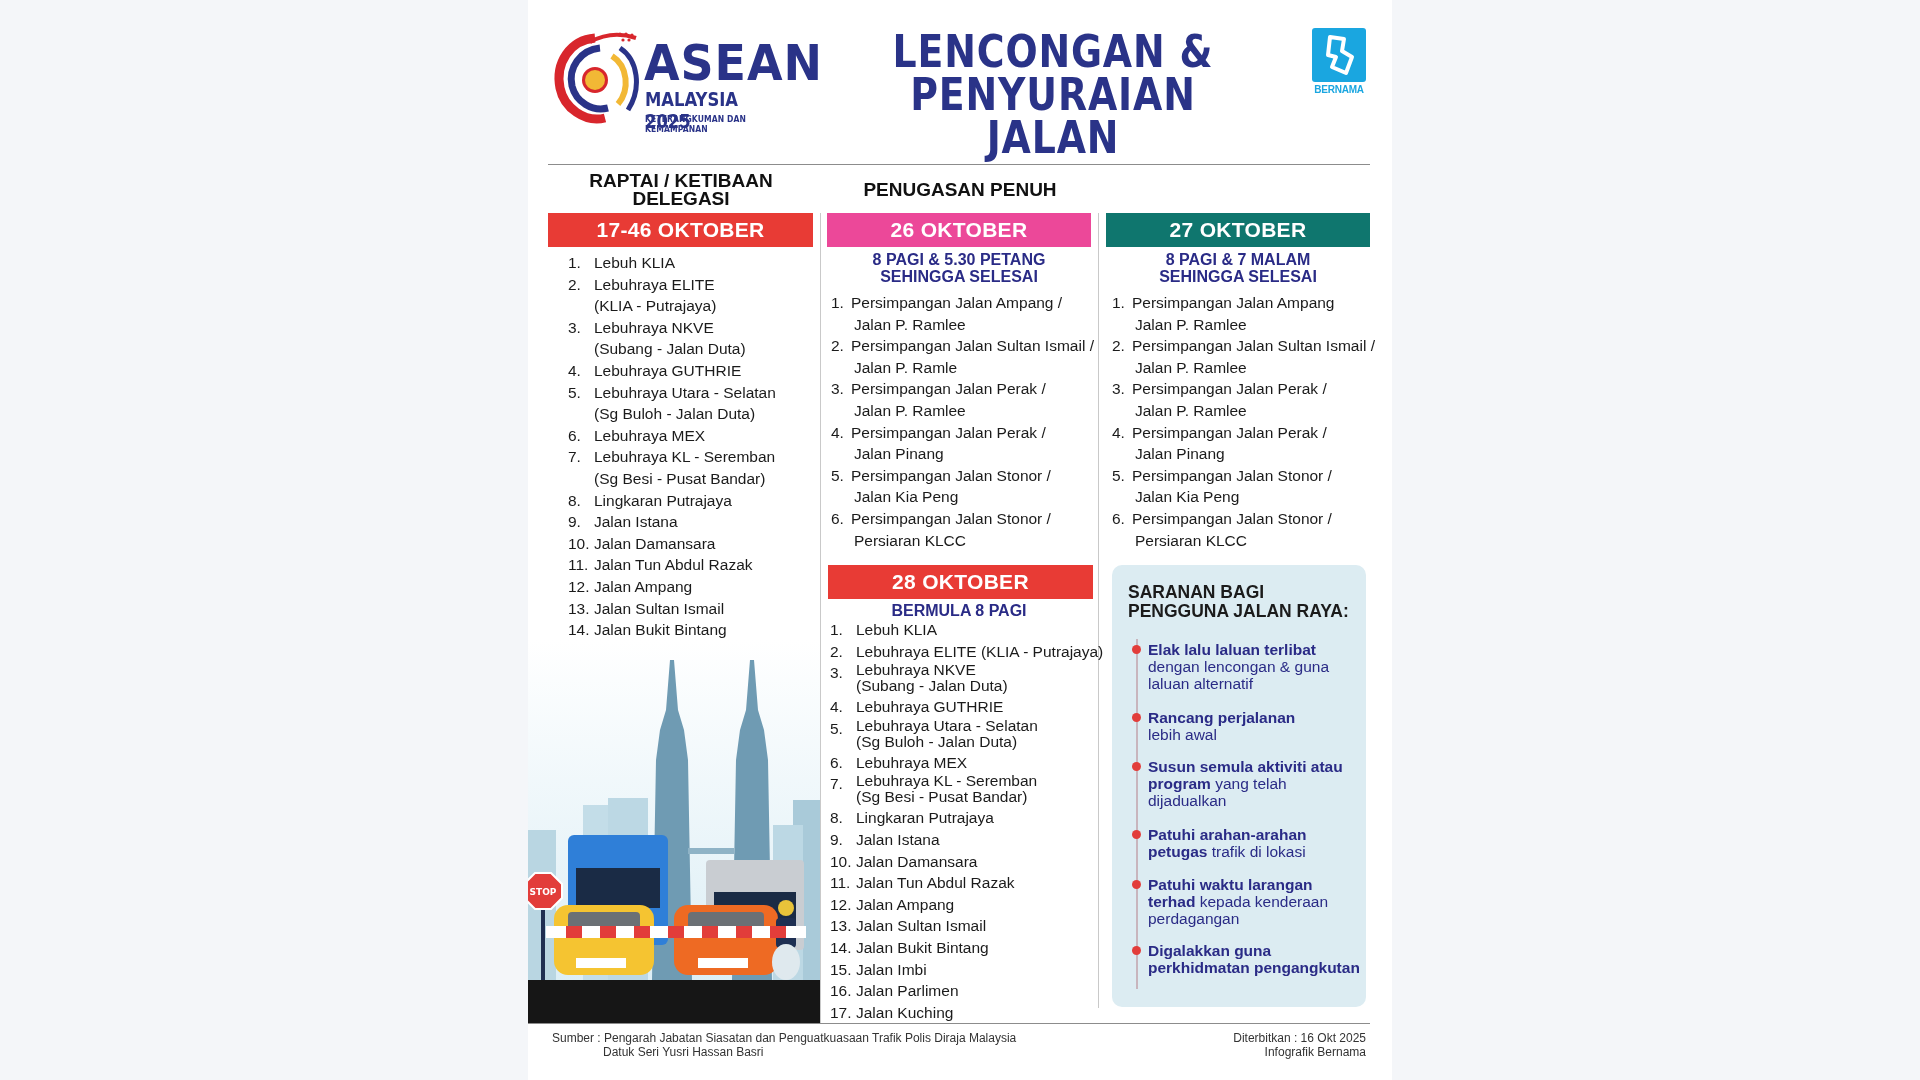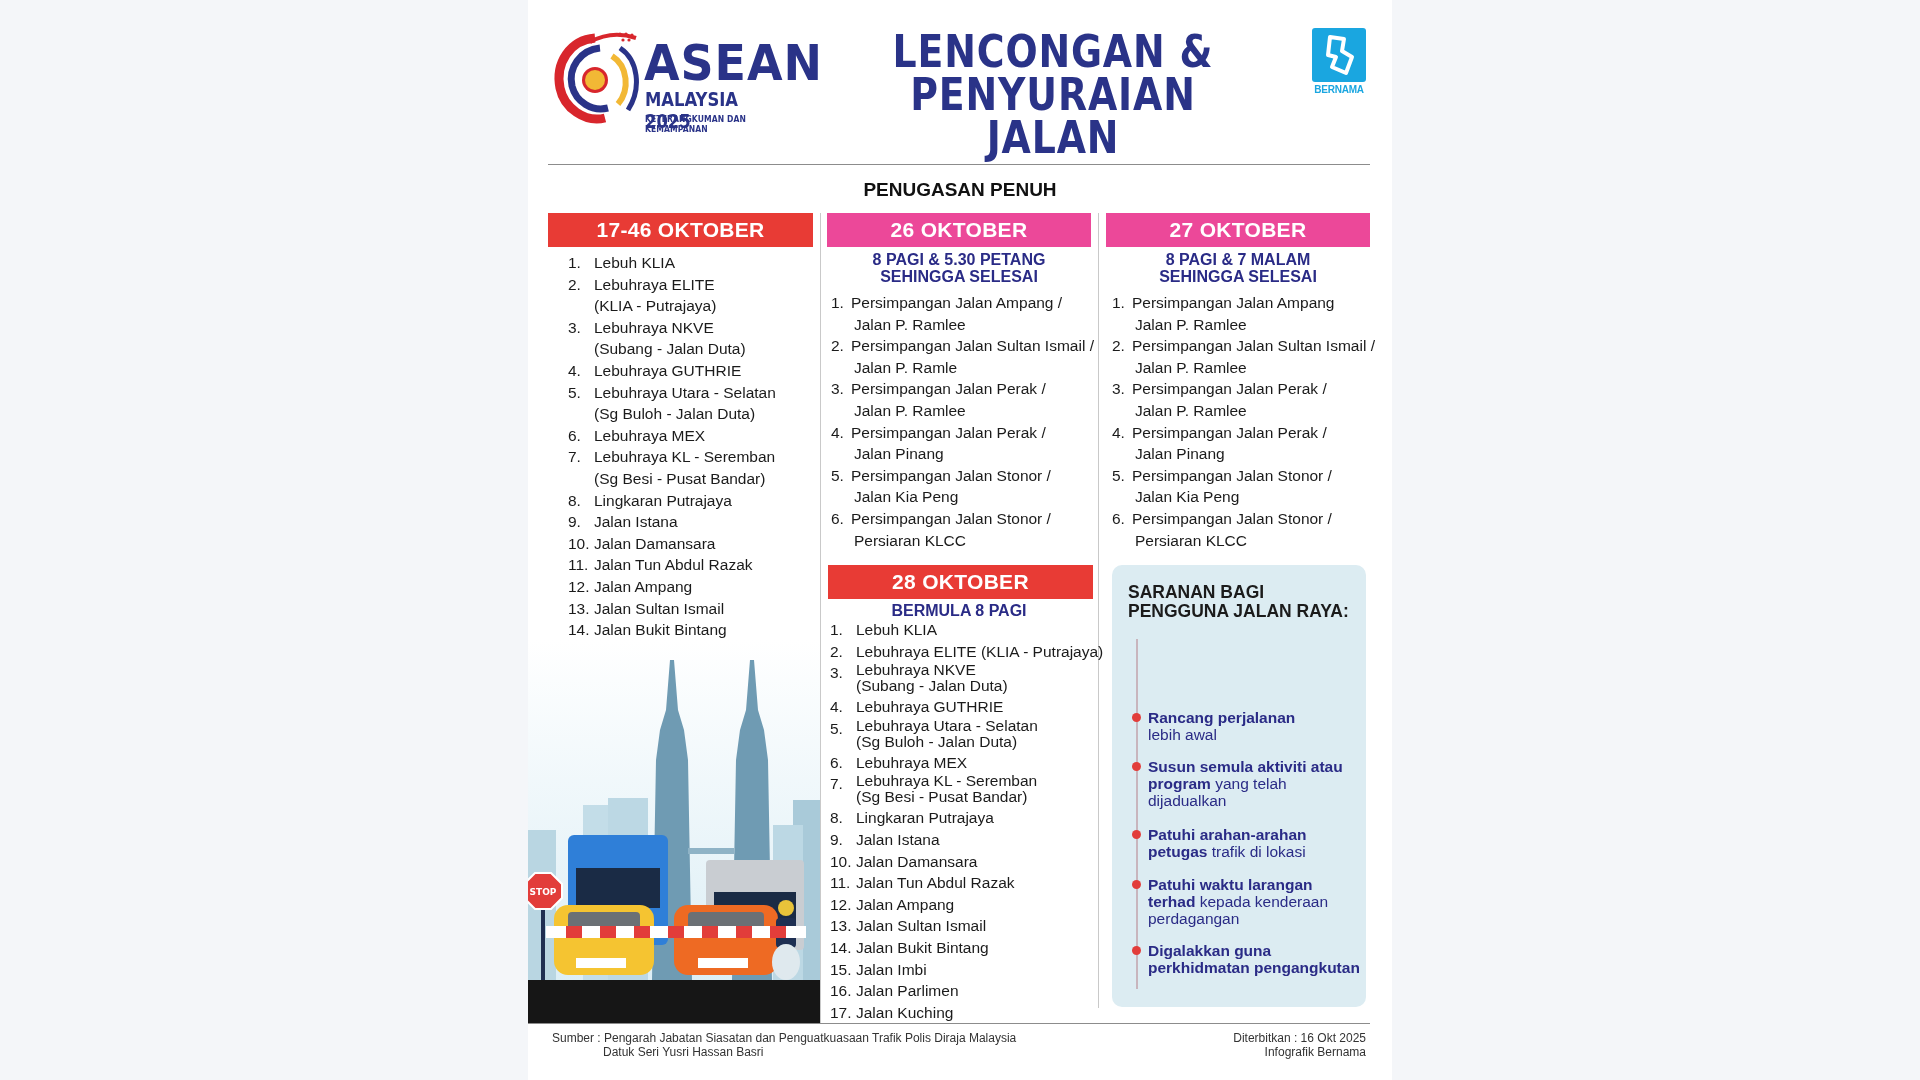--- a/index.html
+++ b/index.html
@@ -183,20 +183,24 @@
     <div class="bernama-box">
       <svg width="34" height="44" viewBox="0 0 34 44">
         <path d="M8 4 L22 6 L20 18 L30 24 L24 40 L10 34 L14 24 L6 22 Z" fill="none" stroke="#ffffff" stroke-width="4" stroke-linejoin="round"></path>
       </svg>
     </div>
     <div class="bernama-text">BERNAMA</div>
   </div>
 
   <div class="header-rule"></div>
 
+  <div class="sec-heading" style="left:20px; top:172px; width:266px;">
+    <div>RAPTAI / KETIBAAN</div>
+    <div>DELEGASI</div>
+  </div>
   <div class="sec-heading" style="left:299px; top:181px; width:266px;">PENUGASAN PENUH</div>
 
   <div class="col-sep" style="left:292px; top:213px; height:810px;"></div>
   <div class="col-sep" style="left:570px; top:213px; height:795px;"></div>
 
   <div class="date-bar" style="left:20px; top:213px; width:265px; background:#e83b35;">17-46 OKTOBER</div>
 
   <ol class="routes left-list">
     <li>
         <span class="num">1.</span>
@@ -432,21 +436,21 @@
     <li>
         <span class="num">16.</span>
         <span class="txt"><span>Jalan Parlimen</span></span>
       </li>
     <li>
         <span class="num">17.</span>
         <span class="txt"><span>Jalan Kuching</span></span>
       </li>
   </ol>
 
-  <div class="date-bar" style="left:578px; top:213px; width:264px; background:#ec4899;">27 OKTOBER</div>
+  <div class="date-bar" style="left:578px; top:213px; width:264px; background:#0f766e;">27 OKTOBER</div>
   <div class="time-label" style="left:578px; top:251px; width:264px;">
     <div>8 PAGI &amp; 7 MALAM</div>
     <div>SEHINGGA SELESAI</div>
   </div>
   <ol class="routes mid-list" style="left:584px; top:292px;">
     <li>
         <span class="num">1.</span>
         <span class="txt"><span>Persimpangan Jalan Ampang</span><span class="l2">Jalan P. Ramlee</span></span>
       </li>
     <li>
@@ -471,20 +475,24 @@
       </li>
   </ol>
 
   <div class="tips">
     <div class="tips-title">
       <div>SARANAN BAGI</div>
       <div>PENGGUNA JALAN RAYA:</div>
     </div>
     <div class="tips-line"></div>
 
+    <div class="tip" style="top:76px;">
+      <span class="dot"></span>
+      <span class="body"><span class="tb">Elak lalu laluan terlibat</span> <span>dengan lencongan &amp; guna laluan alternatif</span></span>
+    </div>
     <div class="tip" style="top:144px;">
       <span class="dot"></span>
       <span class="body"><span class="tb">Rancang perjalanan</span><br><span>lebih awal</span></span>
     </div>
     <div class="tip" style="top:193px;">
       <span class="dot"></span>
       <span class="body"><span class="tb">Susun semula aktiviti atau program</span> <span>yang telah dijadualkan</span></span>
     </div>
     <div class="tip" style="top:261px;">
       <span class="dot"></span>

